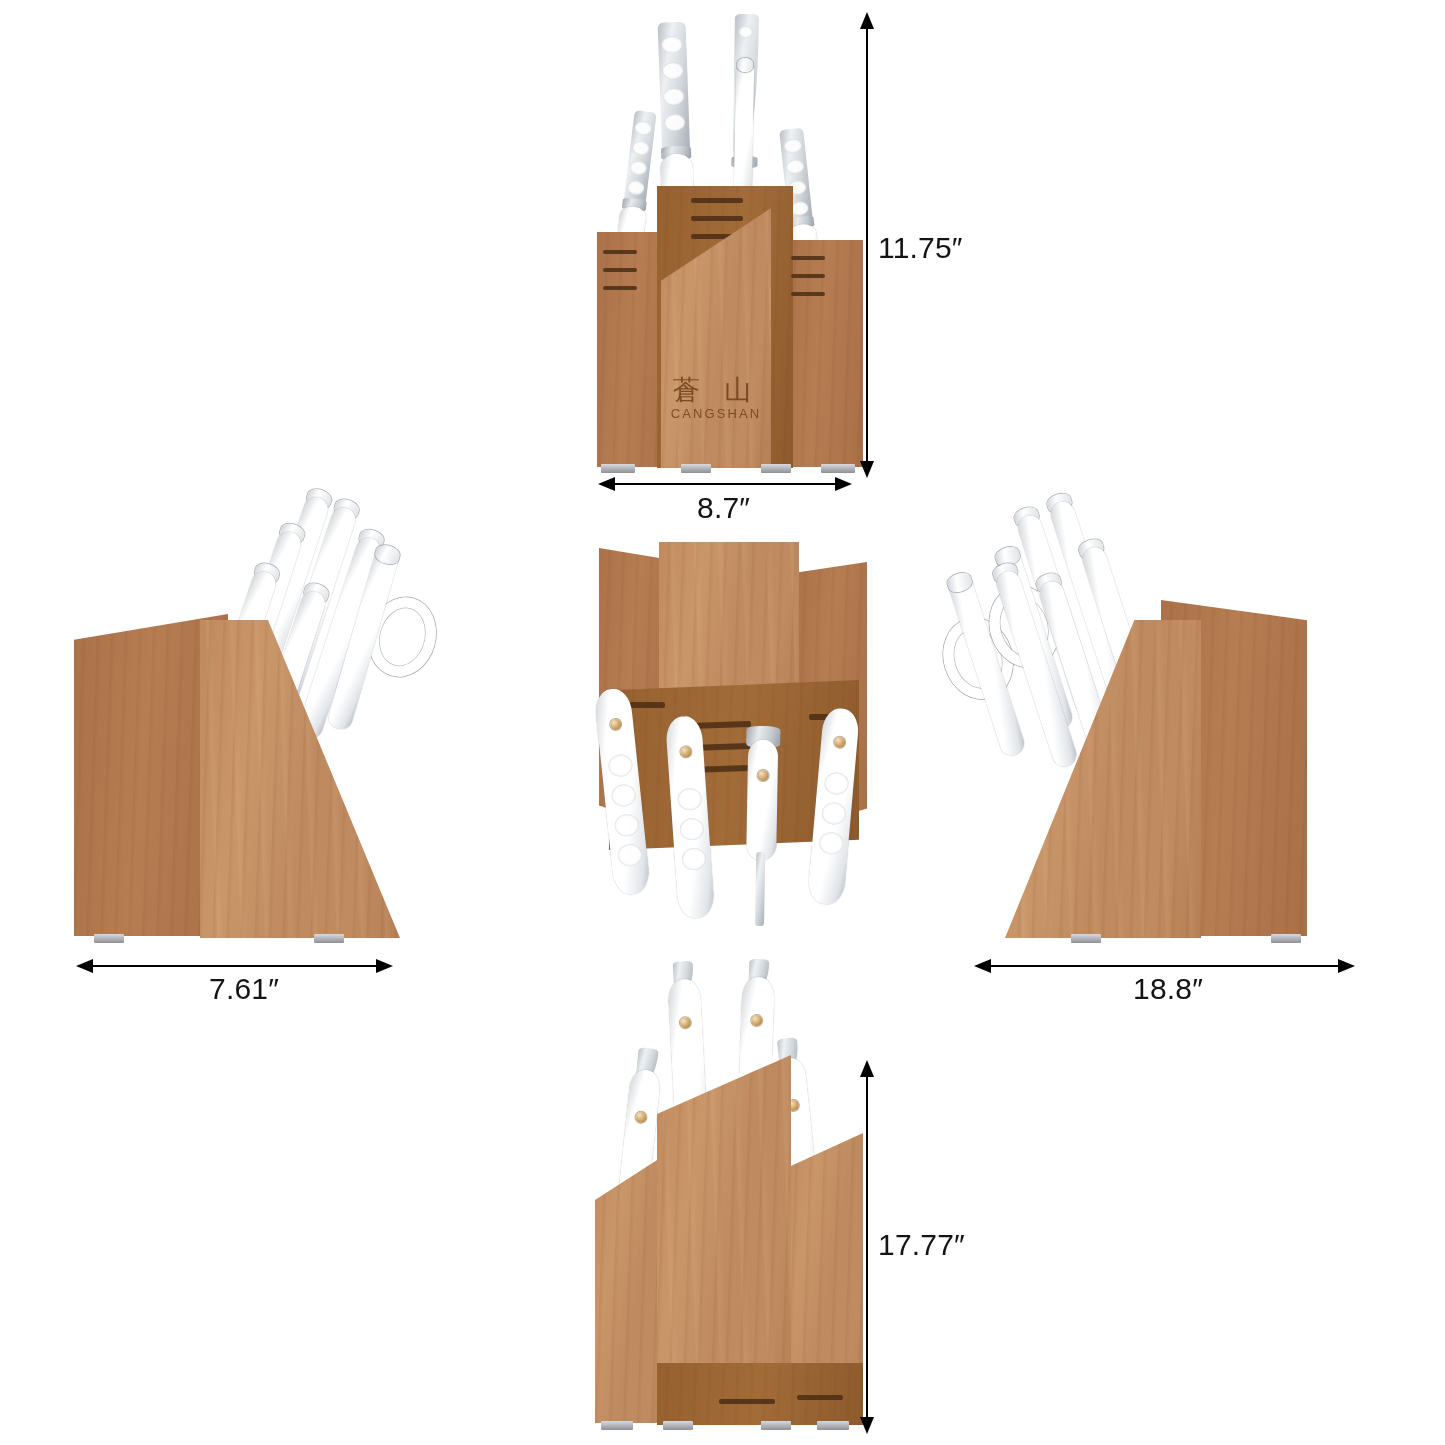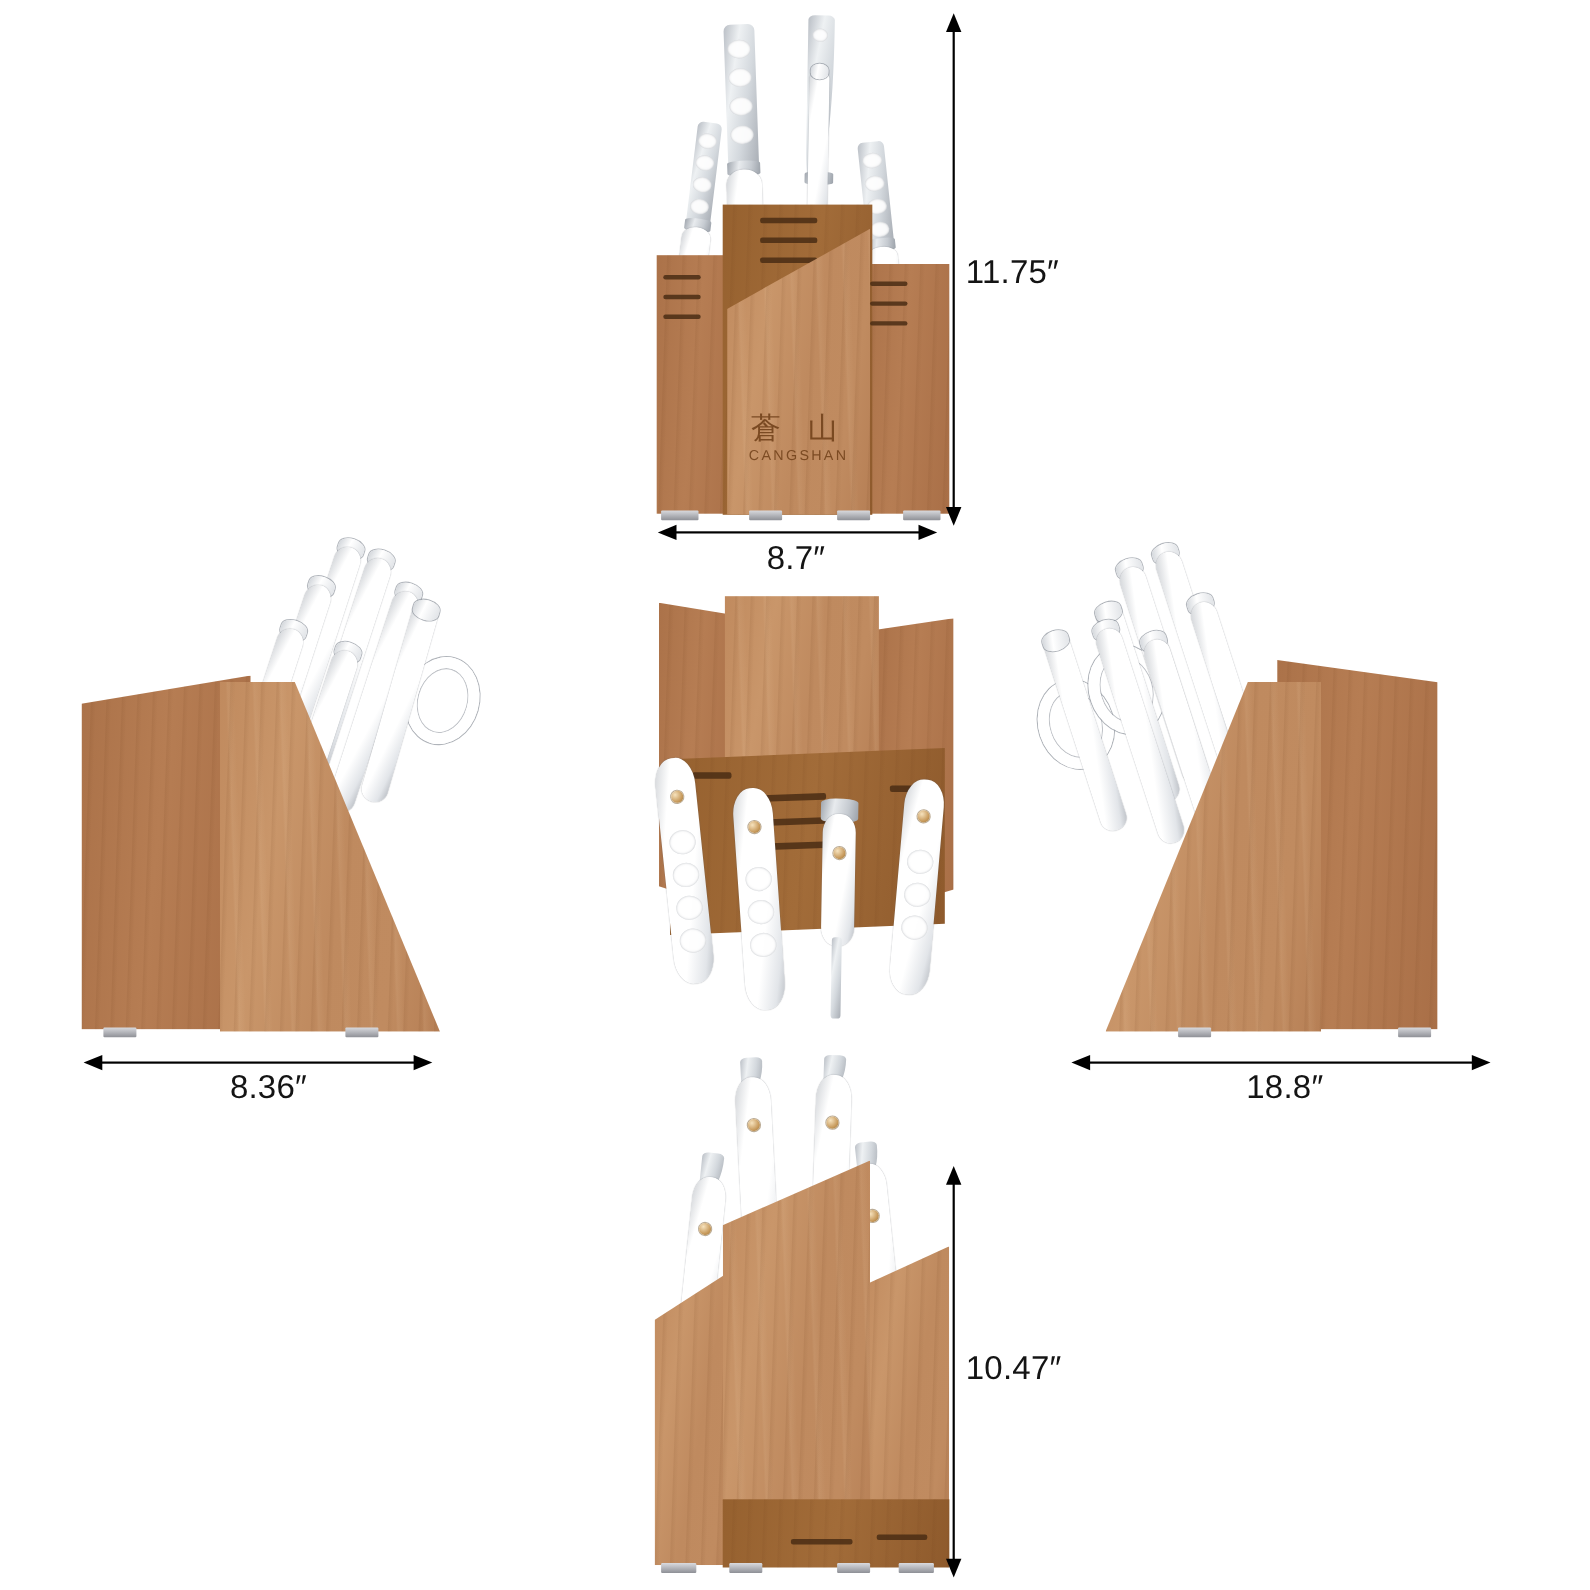--- a/index.html
+++ b/index.html
@@ -125,21 +125,21 @@
     </div>
 
     <div class="wood w-dark" style="left:72px;top:186px;width:136px;height:282px;">
       <div class="grain"></div>
 
       <div class="slot" style="left:34px;top:12px;width:52px;height:5px;"></div>
       <div class="slot" style="left:34px;top:30px;width:52px;height:5px;"></div>
       <div class="slot" style="left:34px;top:48px;width:52px;height:5px;"></div>
     </div>
 
-    <div class="wood w-front" style="left:76px;top:208px;width:130px;height:260px;clip-path:polygon(0 28%,100% 0,100% 100%,0 100%);">
+    <div class="wood w-front" style="left:76px;top:208px;width:110px;height:260px;clip-path:polygon(0 28%,100% 0,100% 100%,0 100%);">
       <div class="grain"></div>
       <div class="grain2"></div>
       <div class="logo" style="left:0;right:0;top:168px;">
         <div class="cjk">蒼 山</div>
         <div class="latin">CANGSHAN</div>
       </div>
     </div>
 
     <div class="slot" style="left:18px;top:250px;width:34px;height:4px;"></div>
     <div class="slot" style="left:18px;top:268px;width:34px;height:4px;"></div>
@@ -208,21 +208,21 @@
       <div class="grain2"></div>
     </div>
     <div class="foot" style="left:24px;top:464px;width:30px;"></div>
     <div class="foot" style="left:244px;top:464px;width:30px;"></div>
   </div>
 
   <div>
     <div class="dim-line h" style="left:92px;top:965px;width:286px;"></div>
     <div class="arrow left" style="left:76px;top:959px;"></div>
     <div class="arrow right" style="left:376px;top:959px;"></div>
-    <div class="dim-label" style="left:209px;top:972px;">8.36″</div>
+    <div class="dim-label" style="left:209px;top:972px;">7.61″</div>
   </div>
 
   <div class="view" style="left:595px;top:540px;width:280px;height:390px;">
 
     <div class="wood w-side" style="left:4px;top:8px;width:68px;height:280px;clip-path:polygon(0 0,100% 4%,100% 100%,0 92%);">
       <div class="grain"></div>
     </div>
     <div class="wood w-side" style="left:200px;top:22px;width:72px;height:268px;clip-path:polygon(0 4%,100% 0,100% 92%,0 100%);">
       <div class="grain"></div>
     </div>
@@ -362,16 +362,16 @@
     <div class="foot" style="left:16px;top:466px;width:32px;"></div>
     <div class="foot" style="left:78px;top:466px;width:30px;"></div>
     <div class="foot" style="left:176px;top:466px;width:30px;"></div>
     <div class="foot" style="left:232px;top:466px;width:32px;"></div>
   </div>
 
   <div>
     <div class="dim-line v" style="left:866px;top:1074px;height:346px;"></div>
     <div class="arrow up" style="left:860px;top:1060px;"></div>
     <div class="arrow down" style="left:860px;top:1417px;"></div>
-    <div class="dim-label" style="left:878px;top:1228px;">10.47″</div>
+    <div class="dim-label" style="left:878px;top:1228px;">17.77″</div>
   </div>
 
 </div>
 
 </body></html>

